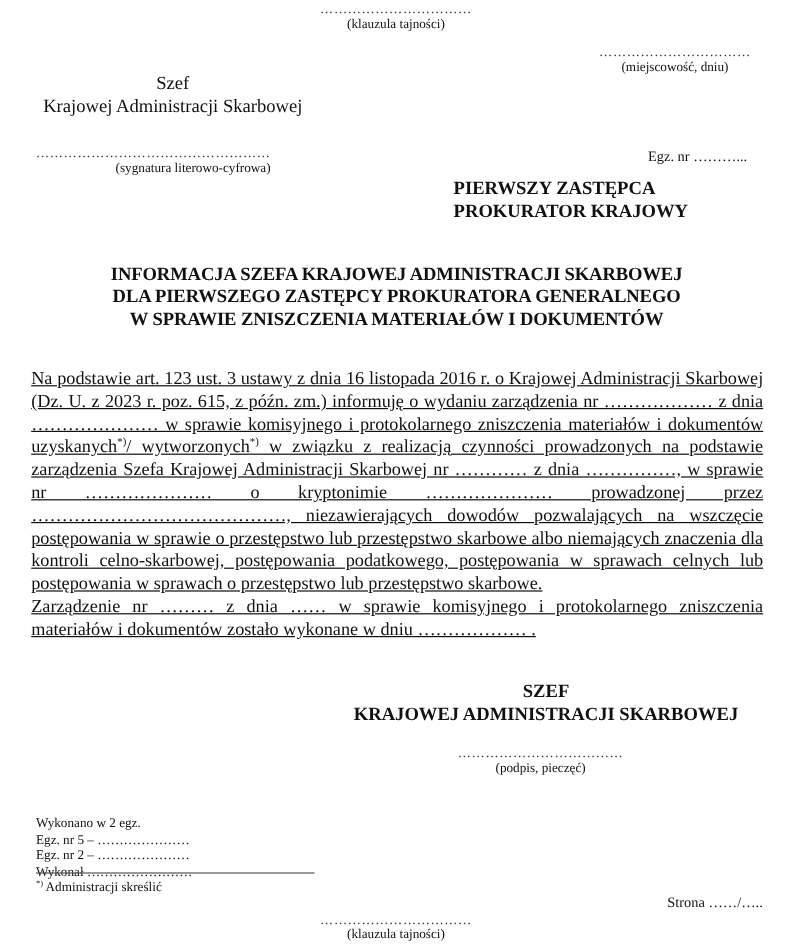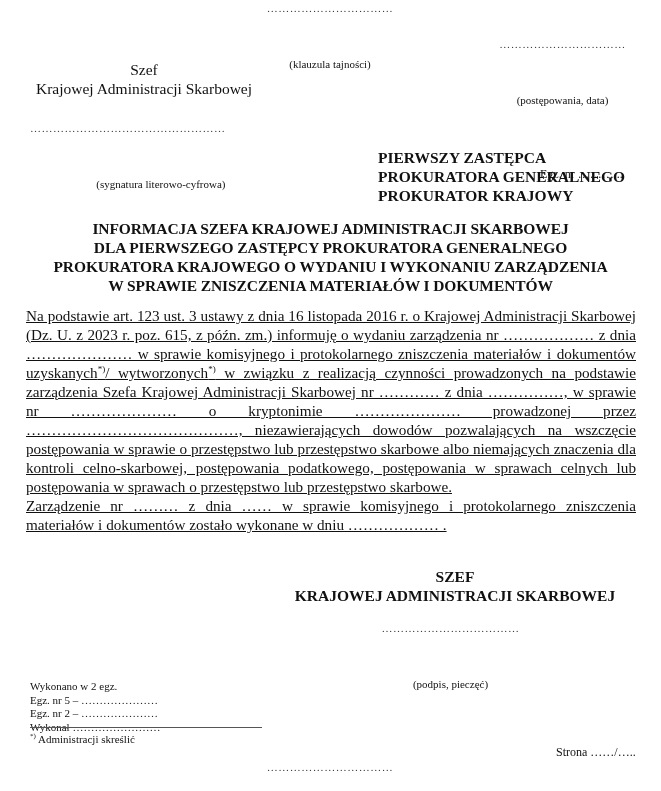--- a/index.html
+++ b/index.html
@@ -1,21 +1,21 @@
 <!DOCTYPE html>
 <html><head>
 <meta charset="utf-8">
 <style>
   html, body { margin: 0; padding: 0; background: #ffffff; }
   body {
     width: 661px; height: 791px; position: relative; overflow: hidden;
     font-family: "Liberation Serif", "DejaVu Serif", serif; color: #111;
   }
   .abs { position: absolute; }
-  .small { font-size: 11px; margin-top: 44px; }
+  .small { font-size: 11px; }
   .dots { letter-spacing: 0.5px; color: #333; font-size: 11px; white-space: nowrap; }
   .center { text-align: center; }
   .body-text {
     position: absolute; left: 26px; top: 306px; width: 610px;
     font-size: 15.2px; line-height: 19px; text-align: justify; text-decoration: underline;
   }
   .body-text p { margin: 0; }
   .body-text sup { font-size: 9px; line-height: 0; }
   .title {
     position: absolute; left: 0; top: 219px; width: 661px; text-align: center;
@@ -35,45 +35,43 @@
 </head>
 <body>
 
 <div class="abs center" style="left:255px; top:2px; width:150px;">
   <div class="dots">……………………………</div>
   <div class="small">(klauzula tajności)</div>
 </div>
 
 <div class="abs center" style="left:485px; top:38px; width:155px;">
   <div class="dots">……………………………</div>
-  <div class="small">(postępowania, data)</div>
+  <div class="small">(miejscowość, dniu)</div>
 </div>
 
 <div class="sender">
   <div>Szef</div>
   <div>Krajowej Administracji Skarbowej</div>
 </div>
 
 <div class="abs" style="left:30px; top:122px;">
   <div class="dots">……………………………………………</div>
   <div class="small" style="padding-left:24px;text-align:right;">(sygnatura literowo-cyfrowa)</div>
 </div>
 
 <div class="abs small" style="left:540px; top:123px; font-size:12px;">Egz. nr ………...</div>
 
 <div class="recipient">
   <div>PIERWSZY ZASTĘPCA</div>
-  <div>PROKURATORA GENERALNEGO</div>
   <div>PROKURATOR KRAJOWY</div>
 </div>
 
 <div class="title">
   <div>INFORMACJA SZEFA KRAJOWEJ ADMINISTRACJI SKARBOWEJ</div>
   <div>DLA PIERWSZEGO ZASTĘPCY PROKURATORA GENERALNEGO</div>
-  <div>PROKURATORA KRAJOWEGO O WYDANIU I WYKONANIU ZARZĄDZENIA</div>
   <div>W SPRAWIE ZNISZCZENIA MATERIAŁÓW I DOKUMENTÓW</div>
 </div>
 
 <div class="body-text">
   <p><span>Na podstawie art. 123 ust. 3 ustawy z dnia 16 listopada 2016 r. o Krajowej Administracji Skarbowej (Dz. U. z 2023 r. poz. 615, z późn. zm.) informuję o wydaniu zarządzenia nr ……………… z dnia ………………… w sprawie komisyjnego i protokolarnego zniszczenia materiałów i dokumentów uzyskanych</span><sup>*)</sup><span>/ wytworzonych</span><sup>*)</sup><span> w związku z realizacją czynności prowadzonych na podstawie zarządzenia Szefa Krajowej Administracji Skarbowej nr ………… z dnia ……………, w sprawie nr ………………… o kryptonimie ………………… prowadzonej przez ……………………………………, niezawierających dowodów pozwalających na wszczęcie postępowania w sprawie o przestępstwo lub przestępstwo skarbowe albo niemających  znaczenia dla kontroli celno-skarbowej, postępowania podatkowego, postępowania w sprawach celnych lub postępowania w sprawach o przestępstwo lub przestępstwo skarbowe.</span></p>
   <p>Zarządzenie nr ……… z dnia …… w sprawie komisyjnego i protokolarnego zniszczenia materiałów i dokumentów zostało wykonane w dniu ……………… .</p>
 </div>
 
 <div class="sign-title">
   <div>SZEF</div>

